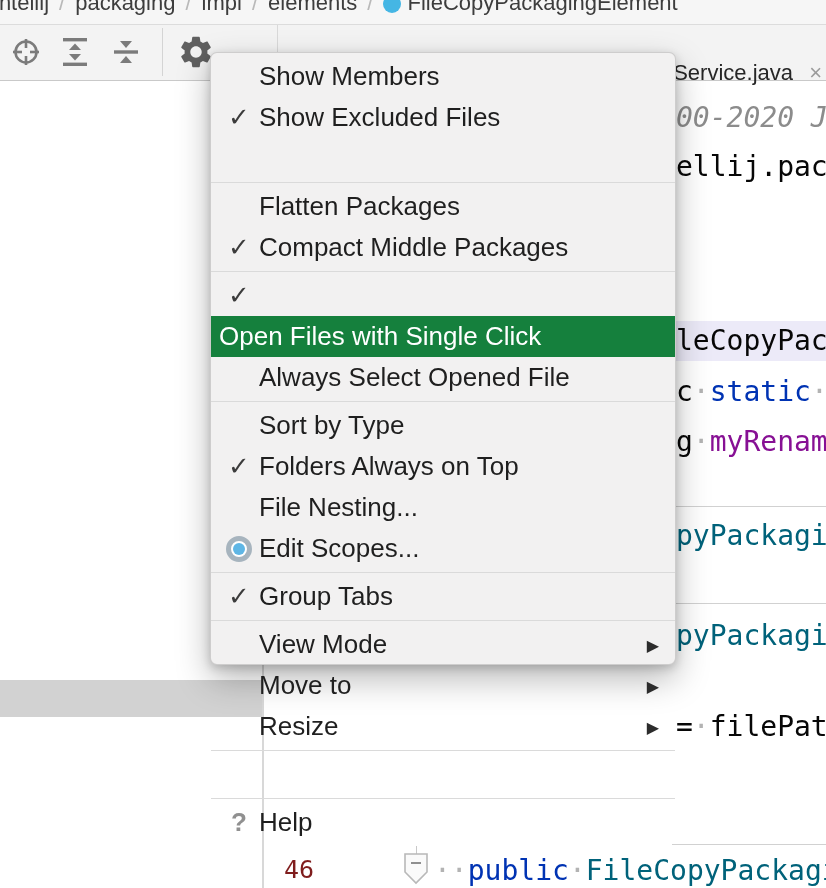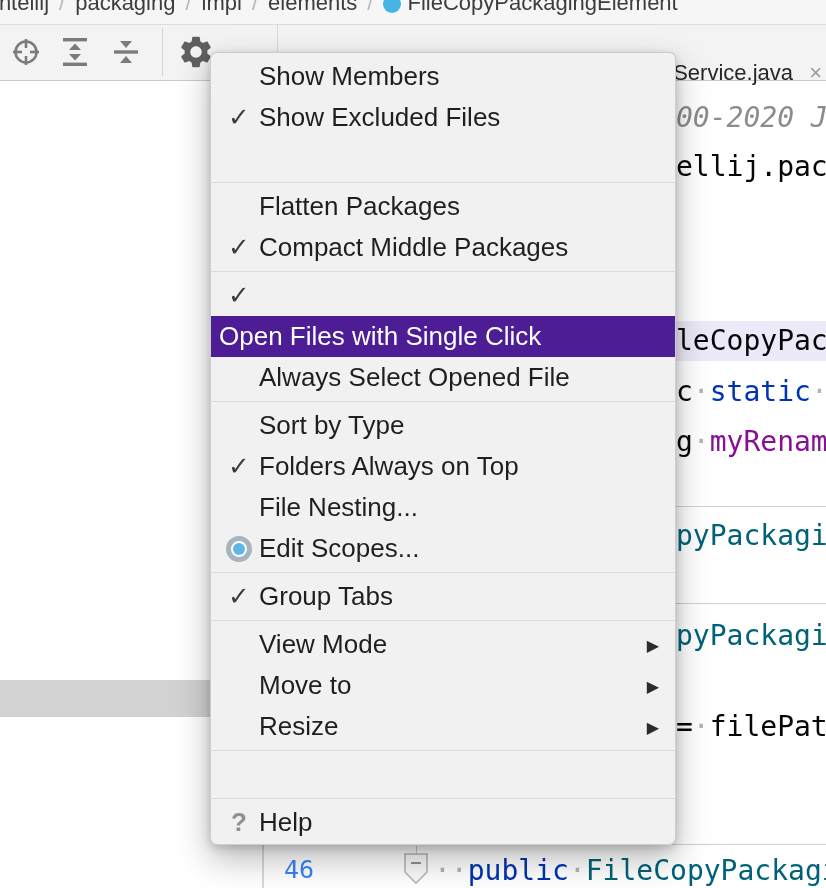--- a/index.html
+++ b/index.html
@@ -35,31 +35,31 @@
   .splitter{position:absolute;left:262px;top:80px;width:2px;height:808px;background:#d8d8d8;z-index:1;}
   .editor{position:absolute;left:264px;top:80px;width:562px;height:808px;background:#ffffff;z-index:1;
           font-family:"DejaVu Sans Mono","Liberation Mono",monospace;}
 
   .code-line{position:absolute;height:36px;font-size:28px;line-height:36px;white-space:pre;}
   .code-line.hl{background:#eceaf8;padding:2px 4px;margin-top:-2px;}
   .seg-pln{color:#070707;} .seg-kw{color:#0033b3;} .seg-fld{color:#871094;}
   .seg-mth{color:#00627a;} .seg-cmt{color:#8c8c8c;font-style:italic;} .seg-ws{color:#b3b3b3;}
   .method-sep{position:absolute;height:1px;background:#d1d1d1;}
   .gutter-num{position:absolute;left:0px;top:775px;width:50px;text-align:right;
-              font-size:25px;color:#3b82f6;}
+              font-size:25px;color:#7f1d1d;}
   .fold-guide{position:absolute;left:152px;top:766px;width:1px;height:12px;background:#c8c8c8;}
 
   
-  .menu{position:absolute;left:210px;top:52px;width:466px;height:793px;background:#f2f1f1;
+  .menu{position:absolute;left:210px;top:52px;width:466px;height:613px;background:#f2f1f1;
         border:1px solid rgba(0,0,0,0.15);border-radius:7px;box-sizing:border-box;
         padding:3px 0;z-index:10;
         box-shadow:0 14px 34px rgba(0,0,0,0.28), 0 3px 10px rgba(0,0,0,0.18);}
   .menu-item{position:relative;height:41px;display:flex;align-items:center;
              padding-left:48px;font-size:26px;color:#1f1f1f;white-space:nowrap;}
-  .menu-item.hilite{background:#4c1d95;color:#ffffff;padding-left:8px;}
+  .menu-item.hilite{background:#15803d;color:#ffffff;padding-left:8px;}
   .mi-icon{position:absolute;left:12px;top:0;width:32px;height:41px;display:flex;
            align-items:center;justify-content:center;}
   .check{font-size:26px;font-weight:600;color:#3c3c3c;}
   .help-q{font-size:26px;font-weight:700;color:#909090;}
   .scope-radio{width:16px;height:16px;border-radius:50%;border:5px solid #a7b4be;background:#ffffff;
                display:flex;align-items:center;justify-content:center;}
   .scope-radio-dot{width:12px;height:12px;border-radius:50%;background:#5fb6e5;}
   .sub-arrow{position:absolute;right:16px;top:50%;transform:translateY(-50%);
              font-size:16px;color:#2c2c2c;}
   .menu-sep{height:1px;background:#dadada;margin:3px 0;}

